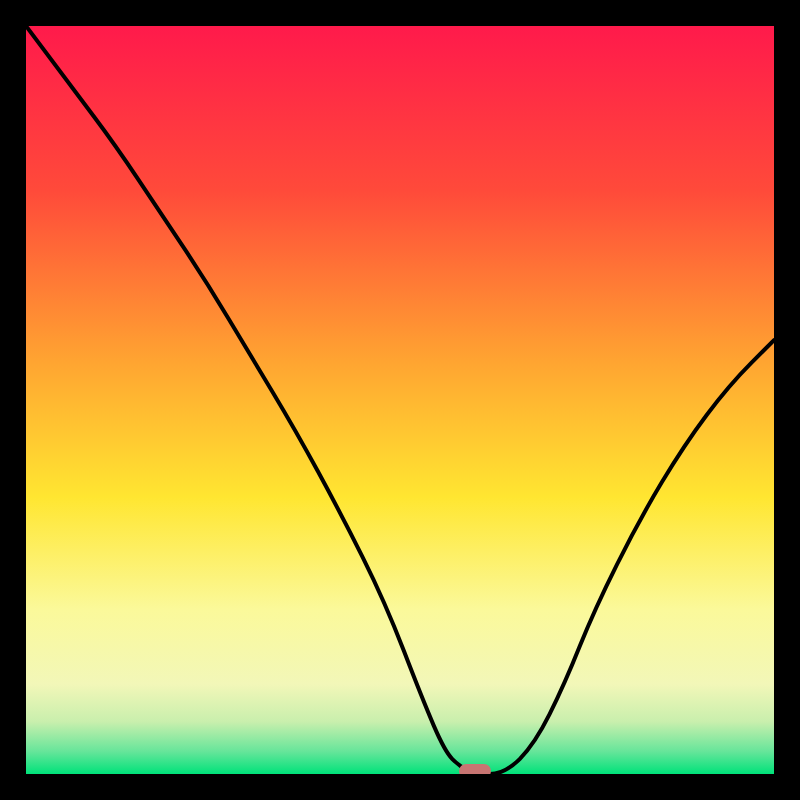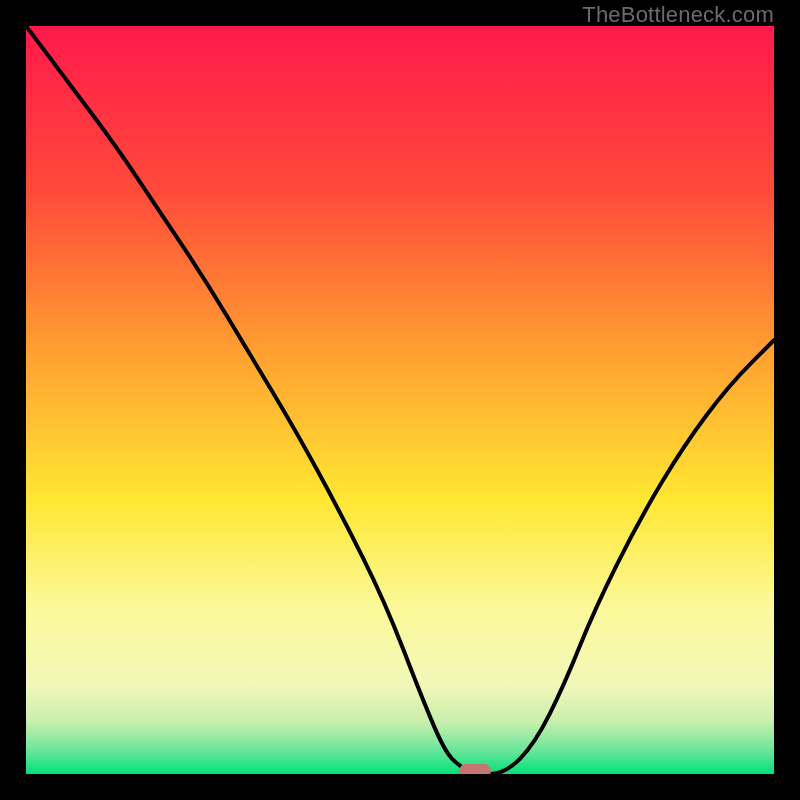--- a/index.html
+++ b/index.html
@@ -8,21 +8,20 @@
   .watermark{position:absolute;top:2px;right:26px;color:#6b6b6b;font-size:22px;letter-spacing:.2px}
   
   .grad{position:absolute;inset:0}
   .marker{position:absolute;width:32px;height:14px;border-radius:7px;background:#c77572}
   svg.curve{position:absolute;inset:0}
 </style>
 </head>
 <body>
 
 <div class="frame">
-  <div class="watermark">TheBottleneck.com</div>
   <div class="plot">
     <svg class="grad" viewBox="0 0 748 748" preserveAspectRatio="none">
       <defs>
         <linearGradient id="g" x1="0" y1="0" x2="0" y2="1">
             <stop offset="0%" stop-color="#ff1a4b"></stop>
             <stop offset="22%" stop-color="#ff4a3a"></stop>
             <stop offset="45%" stop-color="#ffa531"></stop>
             <stop offset="63%" stop-color="#ffe631"></stop>
             <stop offset="78%" stop-color="#fbf99a"></stop>
             <stop offset="88%" stop-color="#f2f7b8"></stop>

